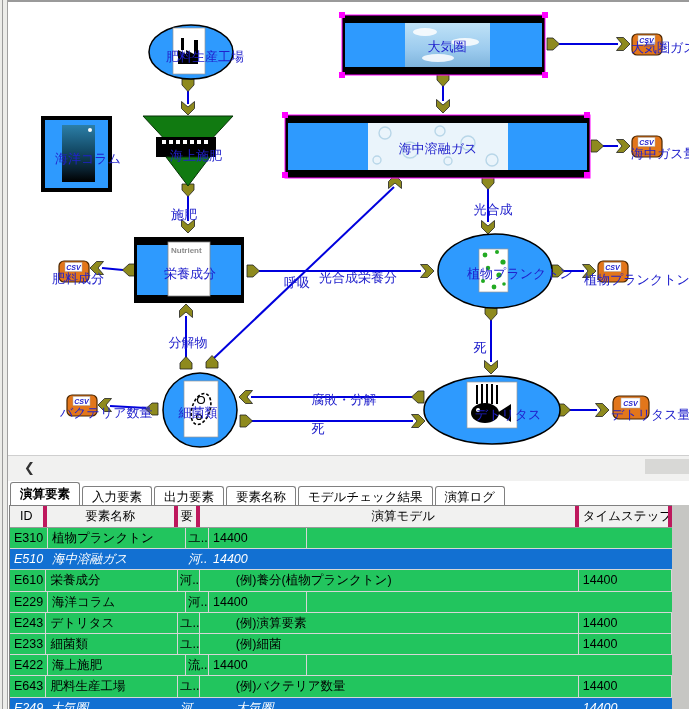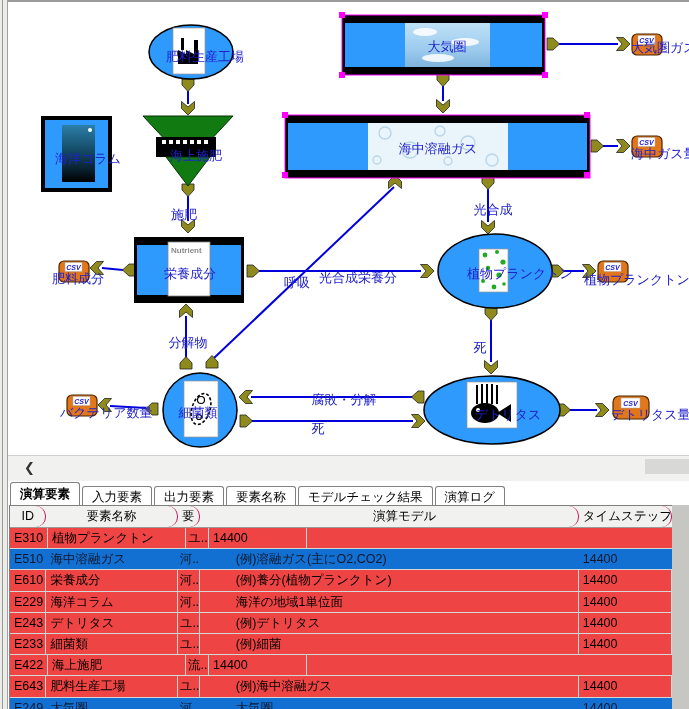--- a/index.html
+++ b/index.html
@@ -26,26 +26,26 @@
   
   .tabs{position:absolute;left:8px;top:481px;width:681px;height:24px;background:#fff;}
   .tab{display:inline-block;vertical-align:bottom;margin:4px 0 0 2px;padding:2px 9px 0 9px;height:18px;
        background:#fff;border:1px solid #808080;border-bottom:none;border-radius:3px 3px 0 0;
        font-size:12.5px;color:#000;}
   .tab.active{margin-top:1px;height:21px;font-weight:bold;padding-top:3px;}
 
   
   .grid{position:absolute;left:9px;top:505px;width:663px;height:204px;background:#fff;
         border-top:1px solid #808080;border-left:1px solid #808080;box-sizing:border-box;font-size:12.5px;}
-  .gridrow{display:flex;height:20.2px;line-height:20.2px;border-bottom:1px solid #d6d6d6;background:#ef4444;color:#000;}
+  .gridrow{display:flex;height:20.2px;line-height:20.2px;border-bottom:1px solid #d6d6d6;background:#22c55e;color:#000;}
   .gridrow.header{height:21px;line-height:21px;background:#F1F1F0;border-bottom:1px solid #9a9a9a;}
-  .gridrow.selected{background:#1270D2;color:#0f172a;}
+  .gridrow.selected{background:#1270D2;color:#ffffff;font-style:italic;}
   .gridrow.selected .cell{border-right-color:#1270D2;}
   .cell{box-sizing:border-box;border-right:1px solid #d6d6d6;padding:0 4px;white-space:nowrap;overflow:hidden;}
-  .header .cell{border-right:1px solid #be185d;text-align:center;border-radius:10px;}
+  .header .cell{border-right:4px solid #be185d;text-align:center;}
   .c1{width:38px;}
   .c2{width:138px;}
   .c3{width:23px;padding:0 2px;}
   .c4{width:366px;margin-left:32px;}
   .c5{width:98px;}
   .rightstrip{position:absolute;left:672px;top:505px;width:17px;height:204px;background:#C6C6C3;}
 </style>
 </head>
 <body>
 
@@ -318,62 +318,60 @@
     <div class="gridrow">
       <span class="cell c1">E310</span>
         <span class="cell c2">植物プランクトン</span>
         <span class="cell c3">ユ...</span>
         <span class="cell c5">14400</span>
     </div>
     <div class="gridrow selected">
       <span class="cell c1">E510</span>
         <span class="cell c2">海中溶融ガス</span>
         <span class="cell c3">河...</span>
-        <span class="cell c4">(例)溶融ガス(主にO2,CO2)</span>
         <span class="cell c5">14400</span>
     </div>
     <div class="gridrow">
       <span class="cell c1">E610</span>
         <span class="cell c2">栄養成分</span>
         <span class="cell c3">河...</span>
         <span class="cell c4">(例)養分(植物プランクトン)</span>
         <span class="cell c5">14400</span>
     </div>
     <div class="gridrow">
       <span class="cell c1">E229</span>
         <span class="cell c2">海洋コラム</span>
         <span class="cell c3">河...</span>
-        <span class="cell c4">海洋の地域1単位面</span>
         <span class="cell c5">14400</span>
     </div>
     <div class="gridrow">
       <span class="cell c1">E243</span>
         <span class="cell c2">デトリタス</span>
         <span class="cell c3">ユ...</span>
-        <span class="cell c4">(例)デトリタス</span>
+        <span class="cell c4">(例)演算要素</span>
         <span class="cell c5">14400</span>
     </div>
     <div class="gridrow">
       <span class="cell c1">E233</span>
         <span class="cell c2">細菌類</span>
         <span class="cell c3">ユ...</span>
         <span class="cell c4">(例)細菌</span>
         <span class="cell c5">14400</span>
     </div>
     <div class="gridrow">
       <span class="cell c1">E422</span>
         <span class="cell c2">海上施肥</span>
         <span class="cell c3">流...</span>
         <span class="cell c5">14400</span>
     </div>
     <div class="gridrow">
       <span class="cell c1">E643</span>
         <span class="cell c2">肥料生産工場</span>
         <span class="cell c3">ユ...</span>
-        <span class="cell c4">(例)海中溶融ガス</span>
+        <span class="cell c4">(例)バクテリア数量</span>
         <span class="cell c5">14400</span>
     </div>
     <div class="gridrow selected">
       <span class="cell c1">E249</span>
         <span class="cell c2">大気圏</span>
         <span class="cell c3">河...</span>
         <span class="cell c4">大気圏</span>
         <span class="cell c5">14400</span>
     </div>
   </div>

